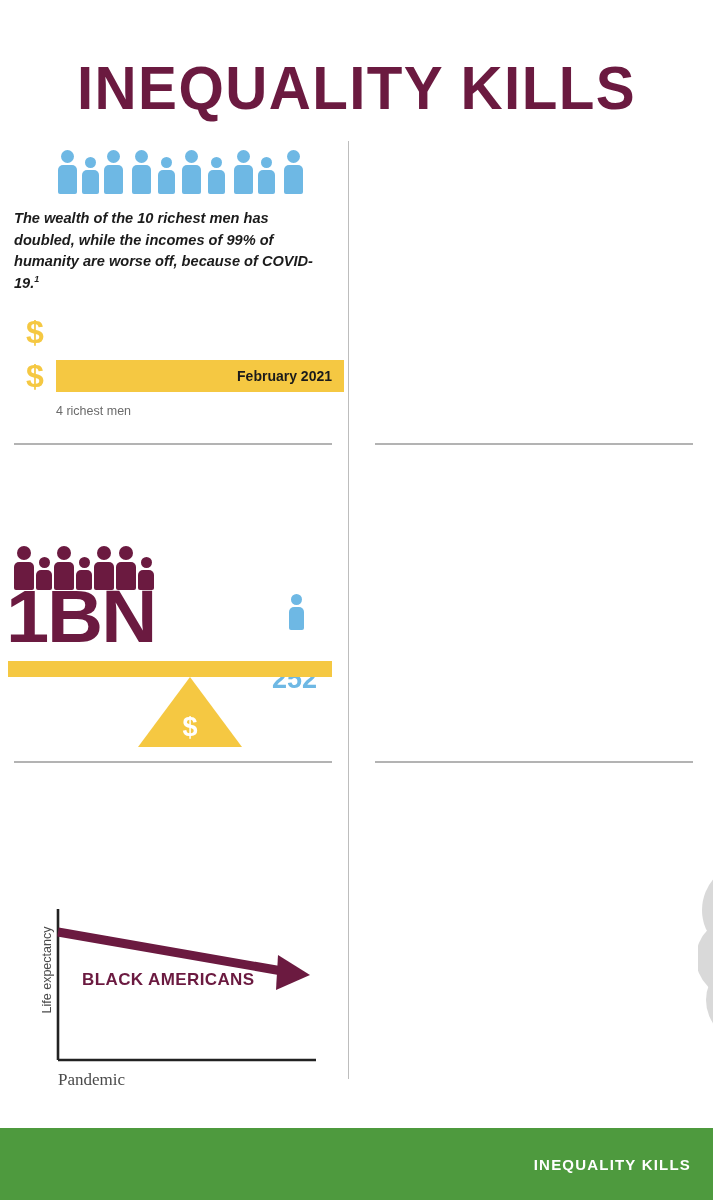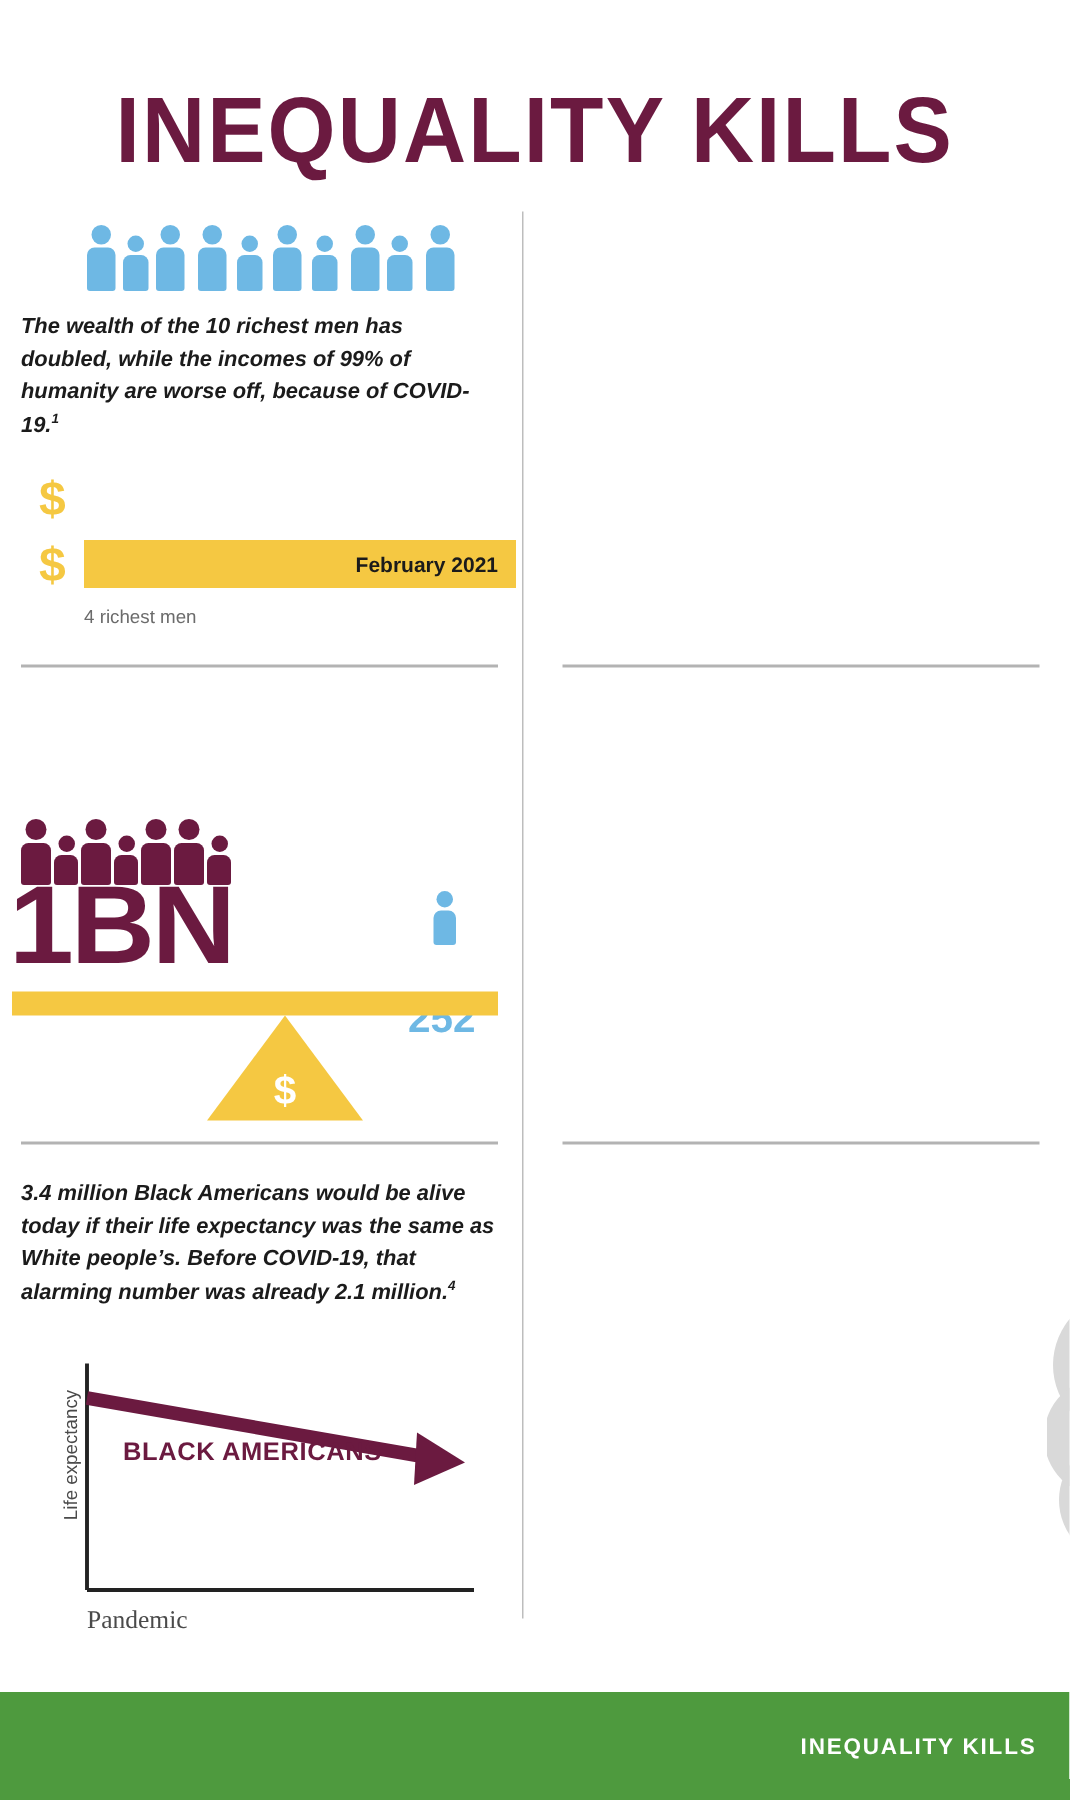--- a/index.html
+++ b/index.html
@@ -122,21 +122,21 @@
     position: absolute; left: -26px; top: 58px;
     transform: rotate(-90deg); transform-origin: center;
     font-family: "Liberation Sans", sans-serif; font-size: 12.5px; color: #4a4a4a;
     white-space: nowrap;
   }
   .xlabel {
     position: absolute; left: 28px; top: 165px;
     font-family: Liberation Serif, serif; font-size: 17px; color: #4a4a4a;
   }
   .series-label {
-    position: absolute; left: 52px; top: 52px;
+    position: absolute; left: 52px; top: 64px;
     font-family: "Liberation Sans", sans-serif;
     font-size: 17px; font-weight: bold; color: #6B1A40; line-height: 1.3;
     letter-spacing: 0.4px;
   }
 
   
   .cloud-block { position: absolute; left: 349px; top: 838px; width: 364px; height: 250px; }
   .cloud-text {
     position: absolute; left: 8px; top: 48px; width: 190px; text-align: center;
     font-family: "Liberation Sans", sans-serif;
@@ -265,23 +265,20 @@
       <div class="bn-252-fig">
           <div class="h"></div>
           <div class="b"></div>
         </div>
       <div class="bn-252">252</div>
       <div class="scale-bar"></div>
       <div class="fulcrum"></div>
       <div class="fulcrum-dollar">$</div>
     </div>
 
-    <div class="stat-text" style="left:14px; top:786px; width:318px;">
-      <span>3.4 million Black Americans would be alive today if their life expectancy was the same as White people’s. Before COVID-19, that alarming number was already 2.1 million.</span><sup>4</sup>
-    </div>
 
     <div class="chart-wrap">
       <div class="ylabel">Life expectancy</div>
       <div class="xlabel">Pandemic</div>
       <svg width="290" height="165" viewBox="0 0 290 165">
         <line x1="28" y1="4" x2="28" y2="155" stroke="#222" stroke-width="2.6"></line>
         <line x1="28" y1="155" x2="286" y2="155" stroke="#222" stroke-width="2.6"></line>
         <line x1="28" y1="27" x2="252" y2="66" stroke="#6B1A40" stroke-width="9" stroke-linecap="butt"></line>
         <polygon points="248,50 280,70 246,85" fill="#6B1A40"></polygon>
       </svg>

